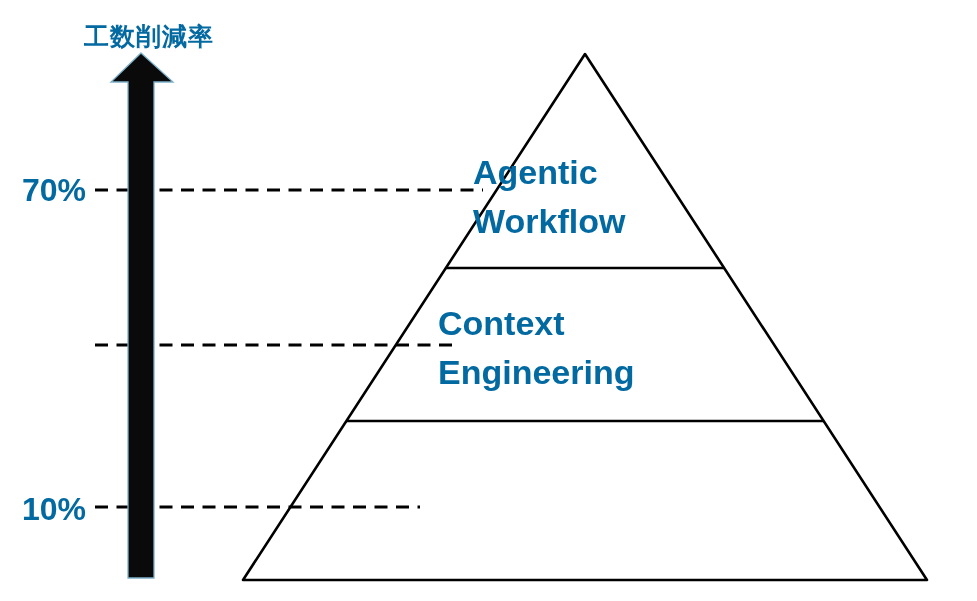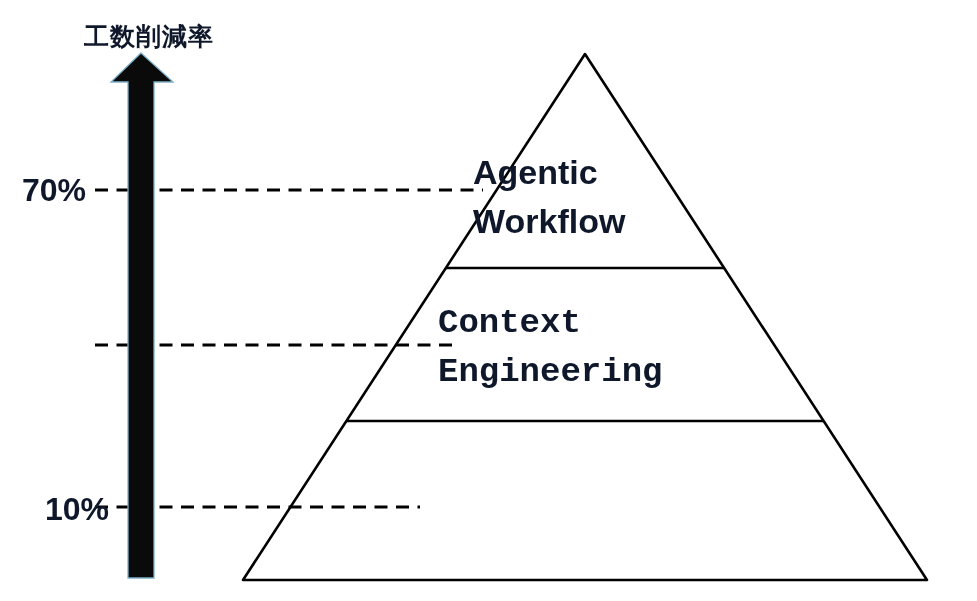--- a/index.html
+++ b/index.html
@@ -15,49 +15,49 @@
     background: #ffffff;
     overflow: hidden;
   }
   .canvas svg {
     position: absolute;
     left: 0;
     top: 0;
   }
   .label {
     position: absolute;
-    color: #0f172a;
+    color: #0369a1;
     font-weight: 700;
     white-space: pre-line;
   }
   .axis-title {
     left: 84px;
     top: 20px;
     font-size: 25px;
     letter-spacing: 1px;
   }
   .pct-label {
     left: 0;
     width: 86px;
     text-align: right;
     font-size: 32px;
     transform: translateY(-50%);
     line-height: 1;
   }
   .pct-70 { top: 190px; }
   .pct-30 { top: 346px; }
-  .pct-10 { top: 509px; padding-left: 23px; }
+  .pct-10 { top: 509px; }
   .tier-label {
     left: 583px;
     transform: translate(-50%, -50%);
     font-size: 34px;
     line-height: 1.45;
   }
   .tier-1 { top: 197px; width: 220px; }
-  .tier-2 { top: 348px; width: 290px; font-family: Liberation Mono, monospace; }
+  .tier-2 { top: 348px; width: 290px; }
   .tier-3 { top: 501px; width: 420px; }
 </style>
 </head>
 <body>
 
 <div class="canvas">
 
   <svg width="977" height="601" viewBox="0 0 977 601">
 
     <polygon points="585,54 927,580 243,580" fill="#ffffff" stroke="#000000" stroke-width="2.6" stroke-linejoin="round"></polygon>

